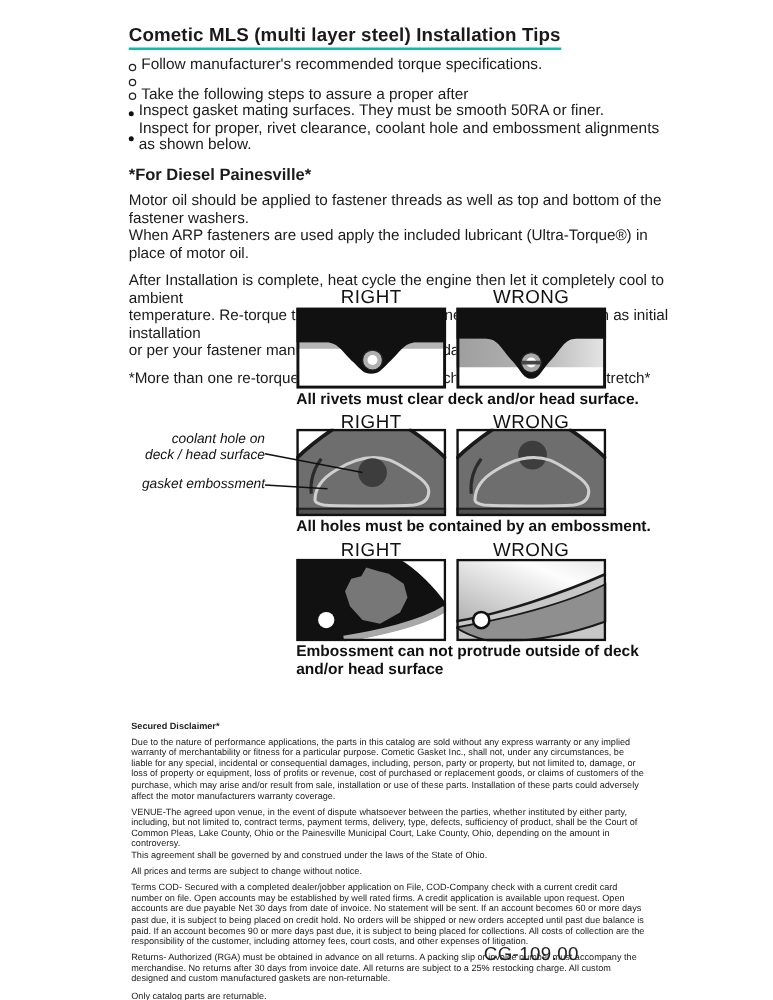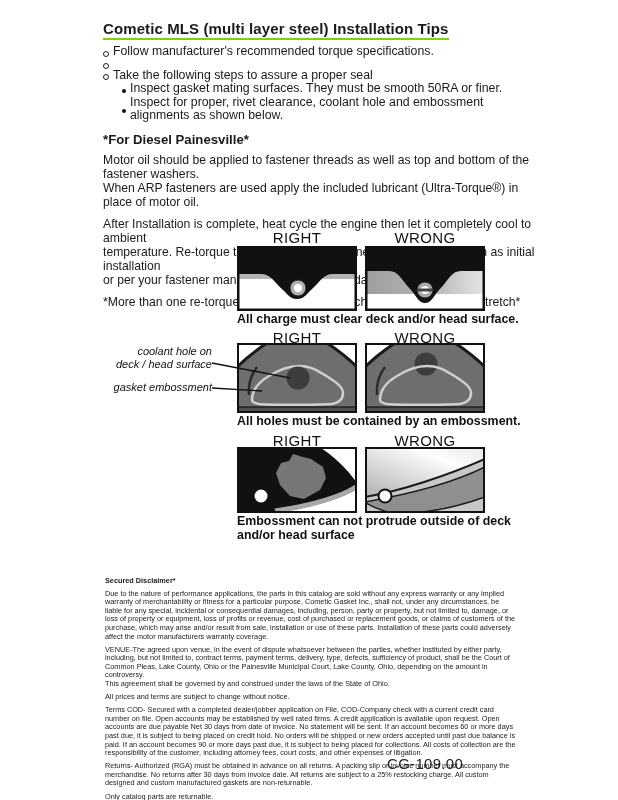--- a/index.html
+++ b/index.html
@@ -9,31 +9,31 @@
     background:#ffffff;
     font-family:"Liberation Sans","DejaVu Sans",sans-serif;
     color:#1a1a1a;
     overflow:hidden;
   }
   
   .content{position:absolute;left:103px;top:20px;width:438px;}
   .doc-title{
     display:inline-block;
     font-size:15px;font-weight:bold;
-    border-bottom:2px solid #84cc16;
+    border-bottom:2px solid #14b8a6;
     padding-bottom:1px;
     letter-spacing:.1px;
   }
   .tips{margin-top:5px;font-size:12.3px;line-height:13.5px;}
   .tip-line{display:flex;align-items:center;}
   .ring{
     flex:0 0 auto;width:4px;height:4px;border:1px solid #222;border-radius:50%;
     margin:4px 4px 0 0;
   }
-  .sub{margin-left:19px;}
+  .sub{}
   .dot{
     flex:0 0 auto;width:4px;height:4px;background:#111;border-radius:50%;
     margin:4px 4px 0 0;
   }
   .diesel-head{margin-top:9px;font-size:13.2px;font-weight:bold;}
   .body-para{margin-top:6px;font-size:12.2px;line-height:14px;white-space:pre-line;}
   .body-para.gap{margin-top:8px;}
   
   .diag-label{
     position:absolute;width:120px;text-align:center;
@@ -74,21 +74,21 @@
     <div class="tips">
       <div class="tip-line">
         <span class="ring"></span>
         <span>Follow manufacturer's recommended torque specifications.</span>
       </div>
       <div class="tip-line">
         <span class="ring"></span>
       </div>
       <div class="tip-line">
         <span class="ring"></span>
-        <span>Take the following steps to assure a proper seal</span>
+        <span>Take the following steps to assure a proper after</span>
       </div>
       <div class="tip-line sub">
         <span class="dot"></span>
         <span>Inspect gasket mating surfaces.  They must be smooth 50RA or finer.</span>
       </div>
       <div class="tip-line sub">
         <span class="dot"></span>
         <span>Inspect for proper, rivet clearance, coolant hole and embossment alignments as shown below.</span>
       </div>
     </div>
@@ -129,21 +129,21 @@
       <rect x="0" y="25" width="120" height="23" fill="url(#gradDeck)"></rect>
       <rect x="0" y="48" width="120" height="15" fill="#ffffff"></rect>
       <path d="M0,0 H120 V25 H96 C86,25 84,34 74,44 C68,51 66,57 60,57 C54,57 52,51 46,44 C36,34 34,25 24,25 H0 Z" fill="#111111"></path>
       <circle cx="60" cy="44" r="8" fill="#a8a8a8" stroke="#222" stroke-width="1"></circle>
       <circle cx="60" cy="44" r="4" fill="#ffffff"></circle>
       <path d="M52,44 H68" stroke="#444" stroke-width="3"></path>
       <rect x="1.25" y="1.25" width="117.5" height="62.5" fill="none" stroke="#111" stroke-width="2.5"></rect>
     </svg>
   </div>
 
-  <div class="caption" style="top:313px">All charge must clear deck and/or head surface.</div>
+  <div class="caption" style="top:313px">All rivets must clear deck and/or head surface.</div>
 
   <div class="diag-label" style="left:237px;top:329px">RIGHT</div>
   <div class="diag-label" style="left:365px;top:329px">WRONG</div>
 
   <div class="callouts">
     <div style="white-space:pre-line">coolant hole on
 deck / head surface</div>
     <div class="callout-2">gasket embossment</div>
   </div>
   <svg class="callout-lines" width="120" height="60" viewBox="0 0 120 60">

